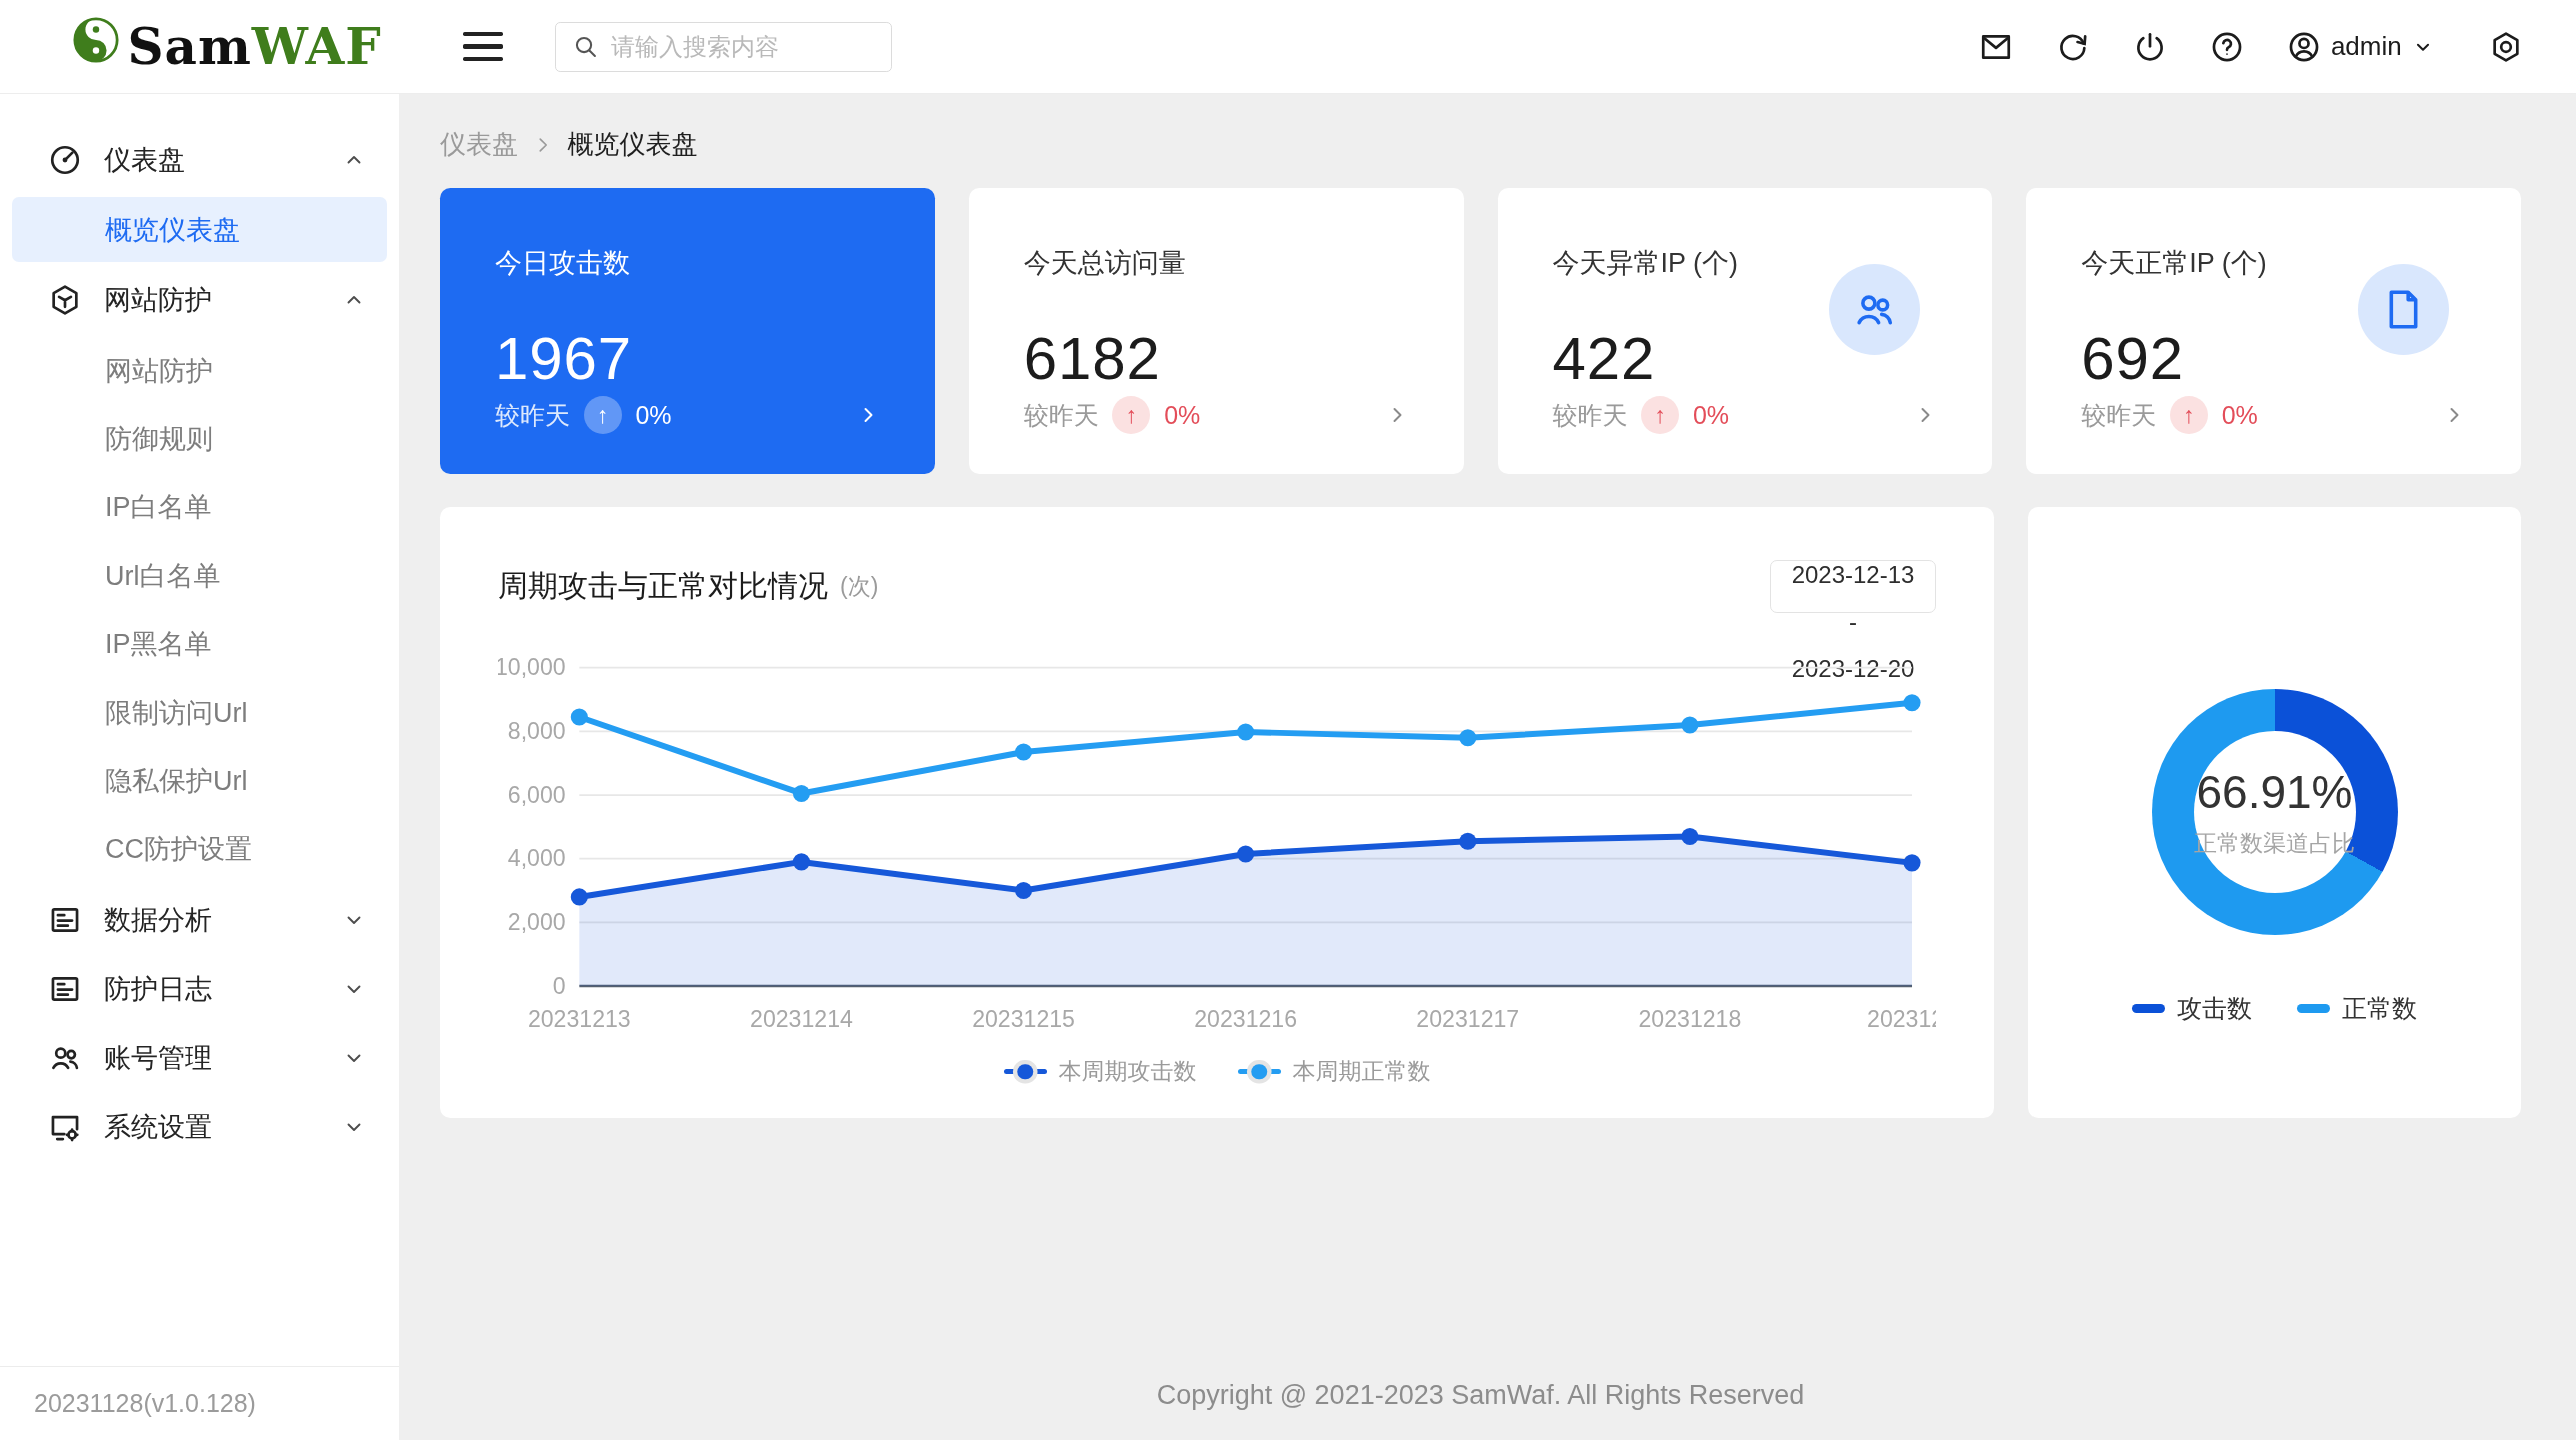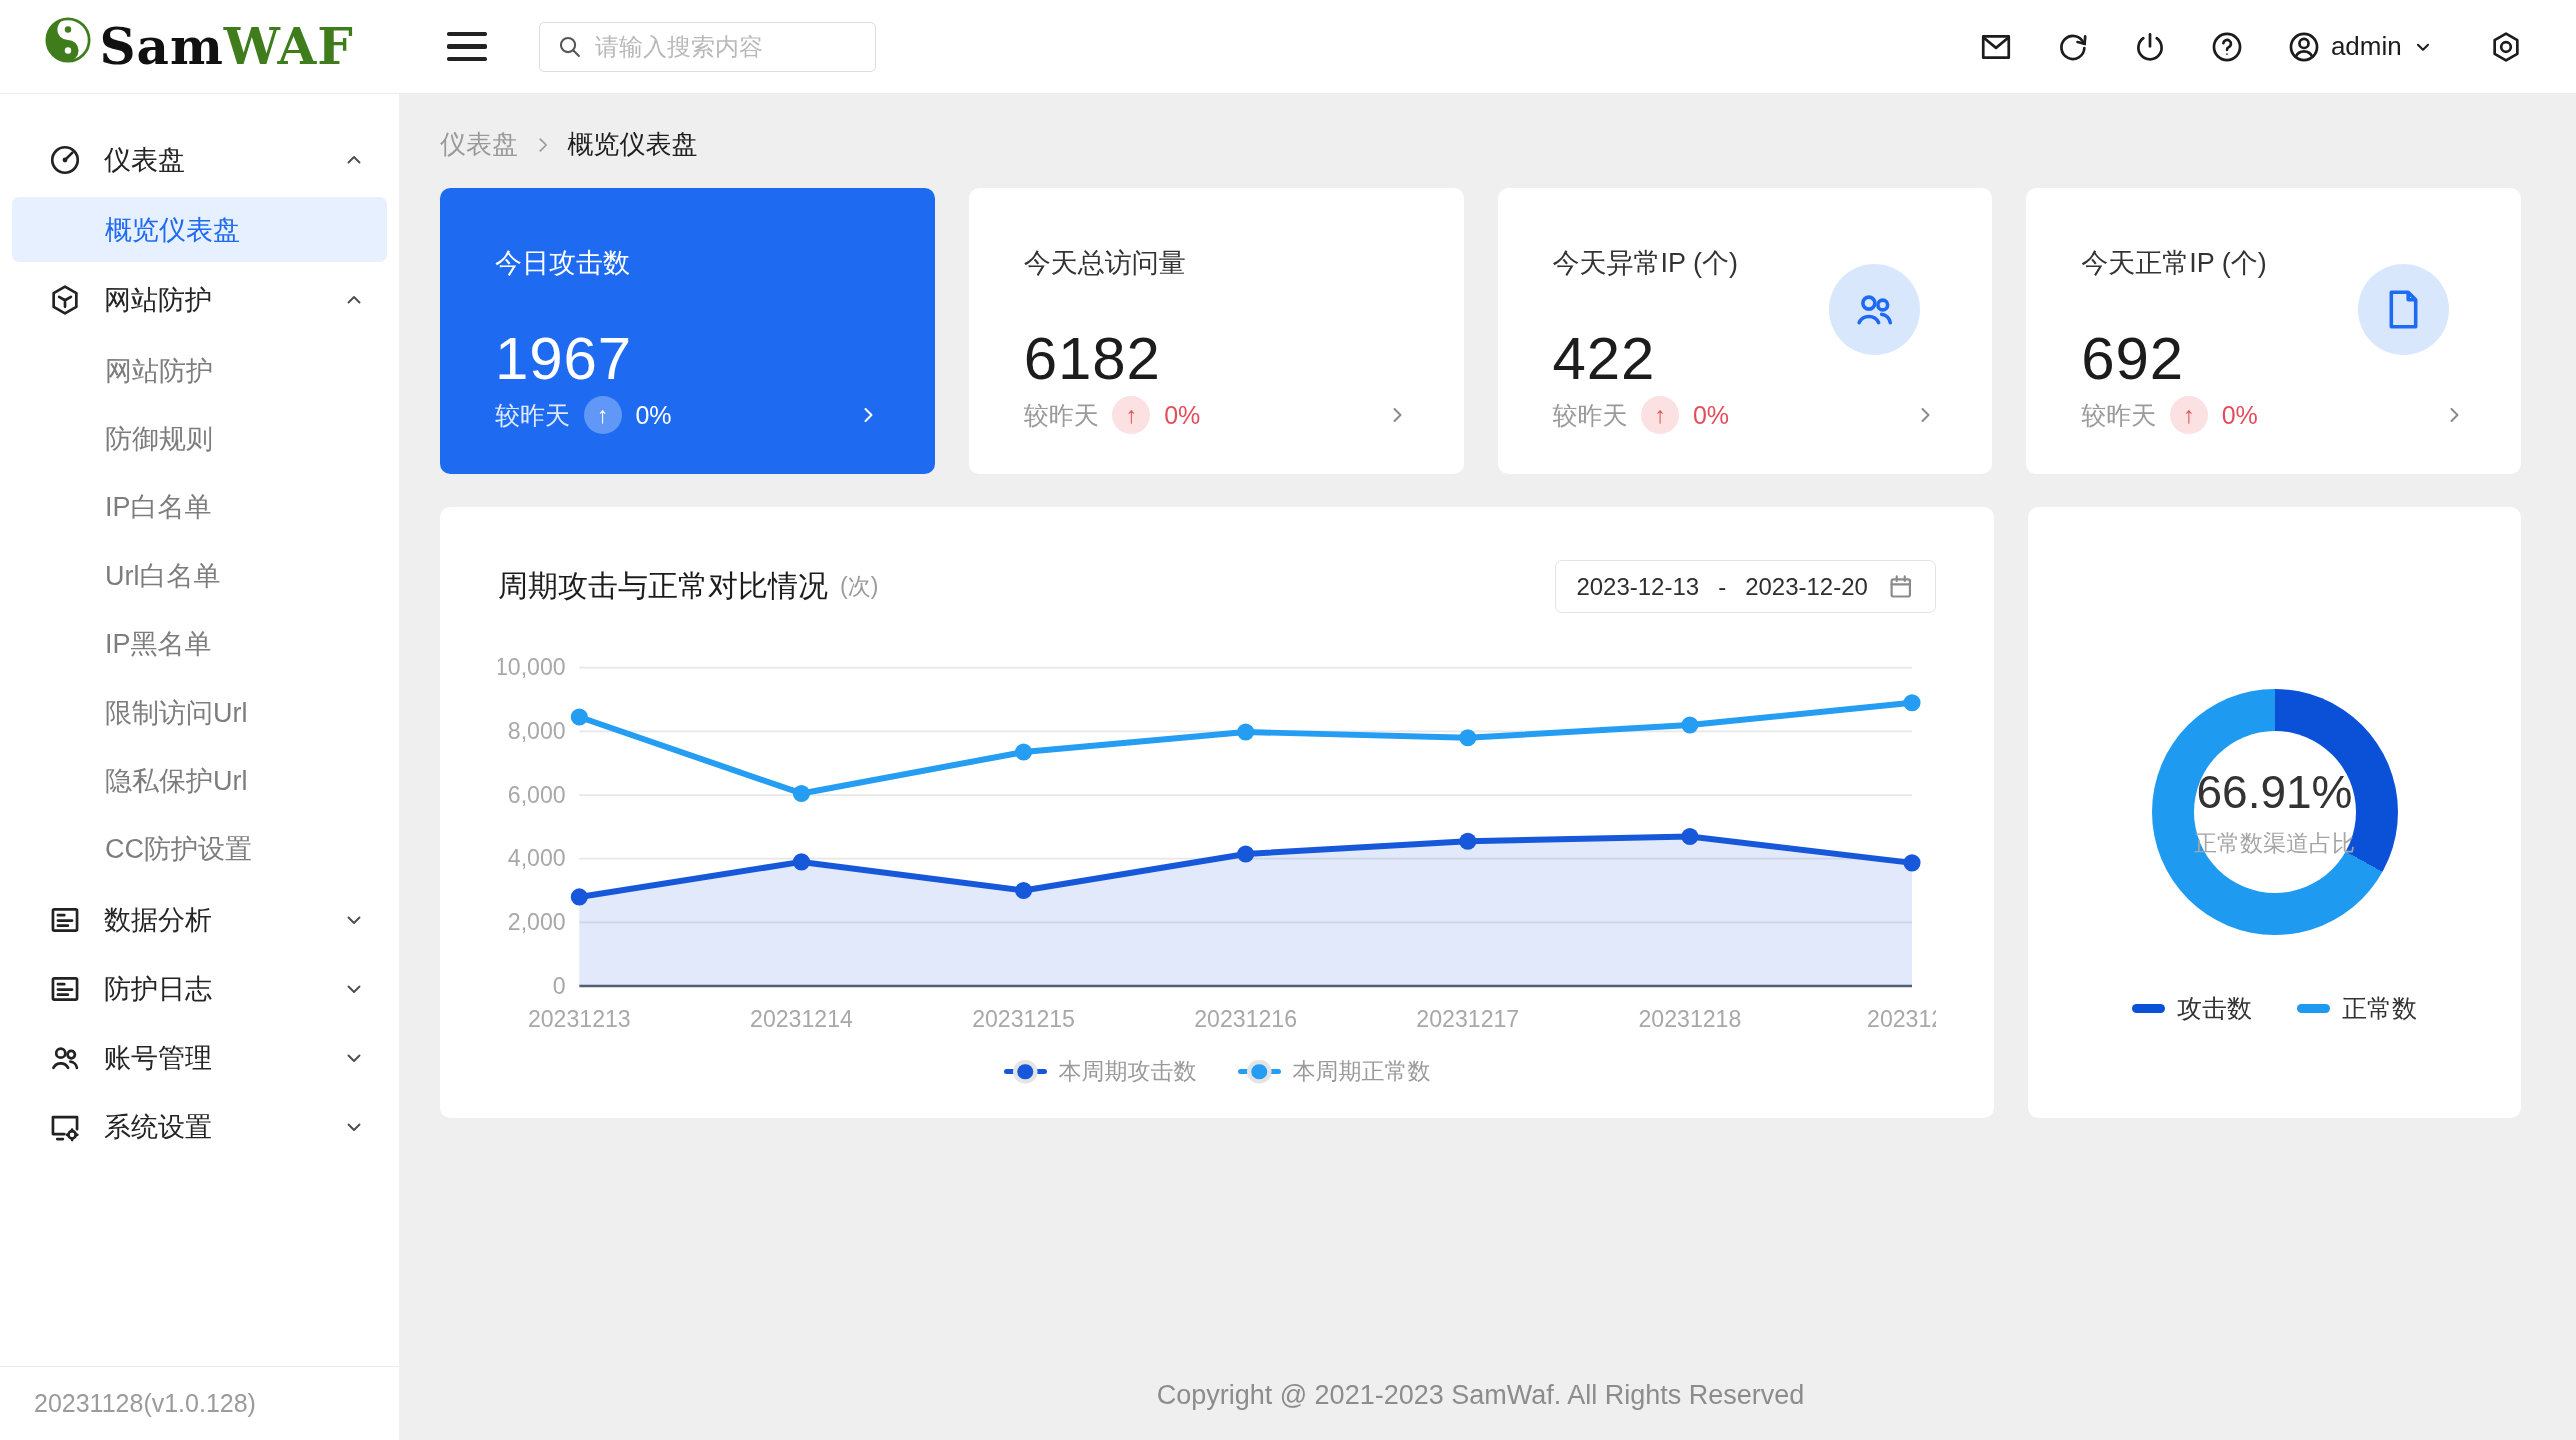--- a/index.html
+++ b/index.html
@@ -11,21 +11,21 @@
     overflow: hidden;
   }
   svg { display: block; font-family: inherit; }
   .app { width: 2576px; height: 1440px; display: flex; flex-direction: column; }
 
   
   .header {
     height: 94px; background: #fff; display: flex; align-items: center;
     border-bottom: 1.7px solid #ededed; flex: 0 0 auto;
   }
-  .logo-box { width: 399px; flex: 0 0 auto; display: flex; align-items: center; padding-left: 45px; }
+  .logo-box { width: 399px; flex: 0 0 auto; display: flex; align-items: center; padding-left: 57px; margin-left: 16px; }
   .yinyang { width: 46px; height: 46px; margin-right: 8.6px; margin-top: -13.7px; }
   .brand { font-family: "DejaVu Serif", "Liberation Serif", serif; font-weight: bold; font-size: 50px; letter-spacing: 0.9px; }
   .brand .b1 { color: #111; }
   .brand .b2 { color: #3f7d1c; }
   .hamburger { width: 40px; height: 29px; margin-left: 48px; display: flex; flex-direction: column; justify-content: space-between; cursor: pointer; }
   .hamburger span { display: block; height: 4.3px; background: #222; border-radius: 1.7px; }
   .search-box {
     margin-left: 52px; width: 337px; height: 50px; border: 1.7px solid #dcdcdc; border-radius: 5.2px;
     display: flex; align-items: center; padding: 0 15.5px; background: #fff;
   }
@@ -98,21 +98,21 @@
   .corner-bubble svg { width: 45px; height: 45px; color: #1e6bf2; }
 
   .charts-grid { display: grid; grid-template-columns: 1fr 493px; gap: 34px; margin-top: 33px; }
   .panel { background: #fff; border-radius: 10.3px; }
   .chart-card { padding: 53px 58px 31px; }
   .chart-head { display: flex; align-items: center; }
   .chart-title { font-size: 30px; font-weight: normal; color: #1c1c1c; }
   .chart-unit { font-size: 23px; color: #9b9b9b; margin-left: 12px; font-weight: normal; }
   .date-box {
     margin-left: auto; height: 53px; border: 1.7px solid #e3e3e3; border-radius: 6.9px; background: #fff;
-    display: flex; align-items: center; padding: 0 20.6px; gap: 19px; font-size: 24px; color: #2e2e2e; cursor: pointer;
+    display: flex; align-items: center; padding: 0 20.6px; gap: 19px; font-size: 24px; color: #2e2e2e; cursor: pointer; flex-direction: column;
   }
   .date-box .cal-icon { width: 27.5px; height: 27.5px; color: #8a8a8a; }
   #line-chart { margin-top: 29px; }
   #line-chart svg { width: 100%; height: auto; }
   .line-legend { display: flex; justify-content: center; align-items: center; gap: 41px; margin-top: 1.7px; }
   .legend-item { display: flex; align-items: center; gap: 12px; font-size: 23px; color: #9a9a9a; cursor: pointer; }
   .lg-line { position: relative; width: 43px; height: 5.2px; border-radius: 2.6px; display: inline-block; }
   .lg-line i {
     position: absolute; left: 50%; top: 50%; transform: translate(-50%,-50%);
     width: 15.5px; height: 15.5px; border-radius: 50%; display: block; box-shadow: 0 0 0 4.3px #e4e4e4;

